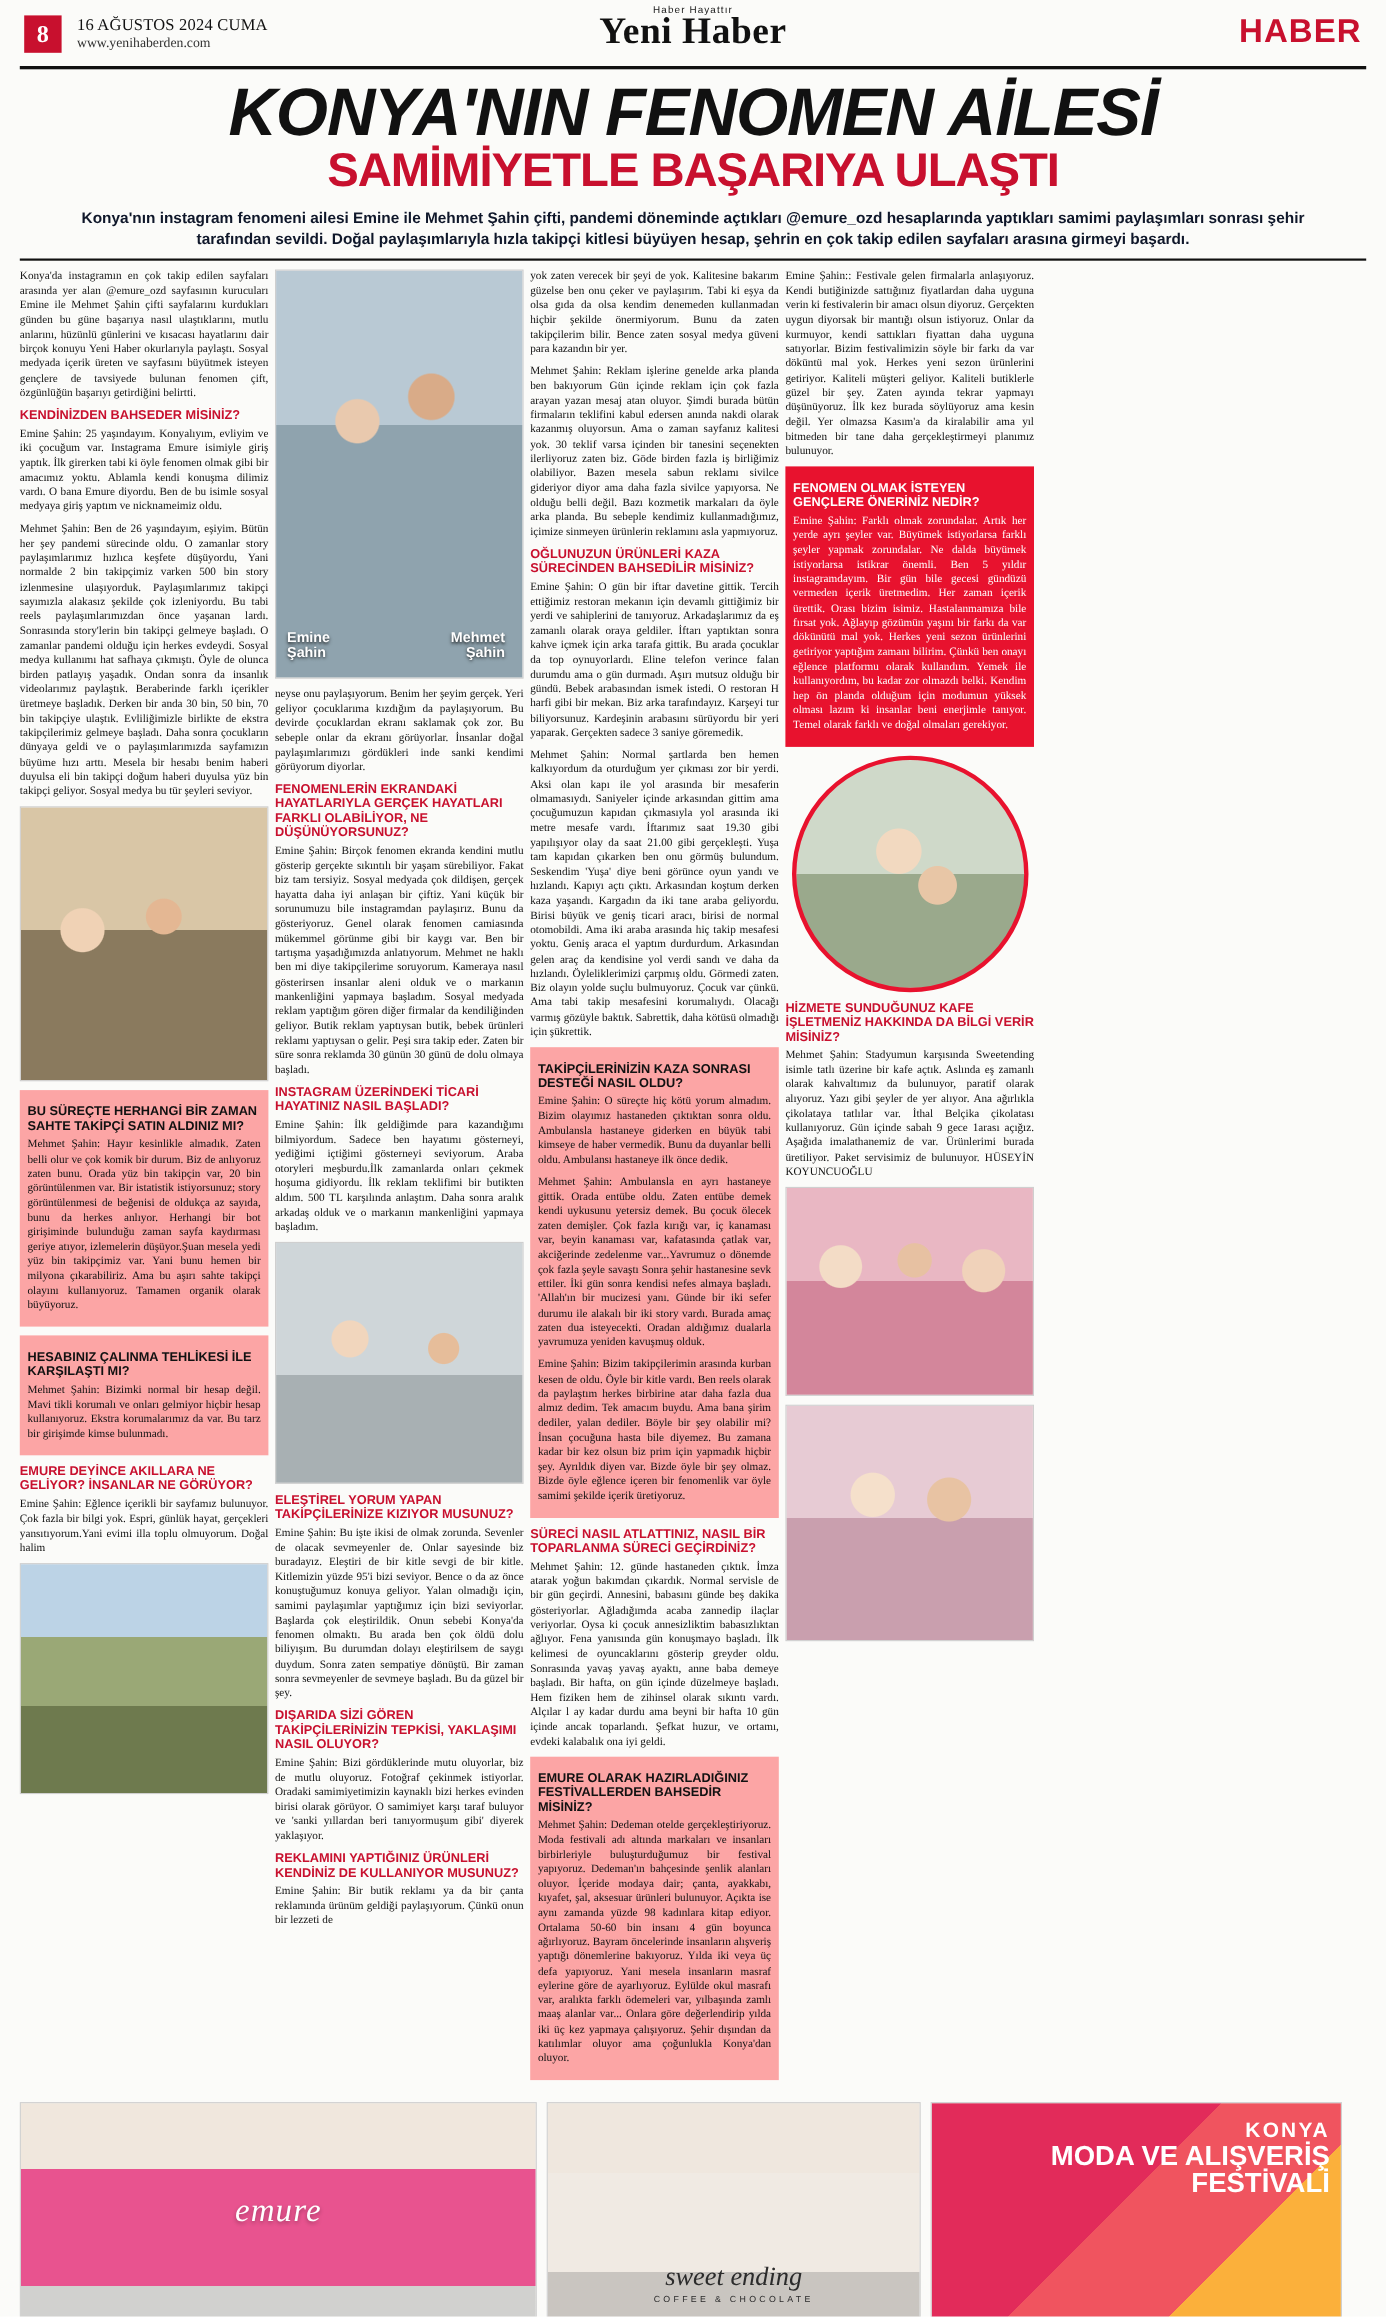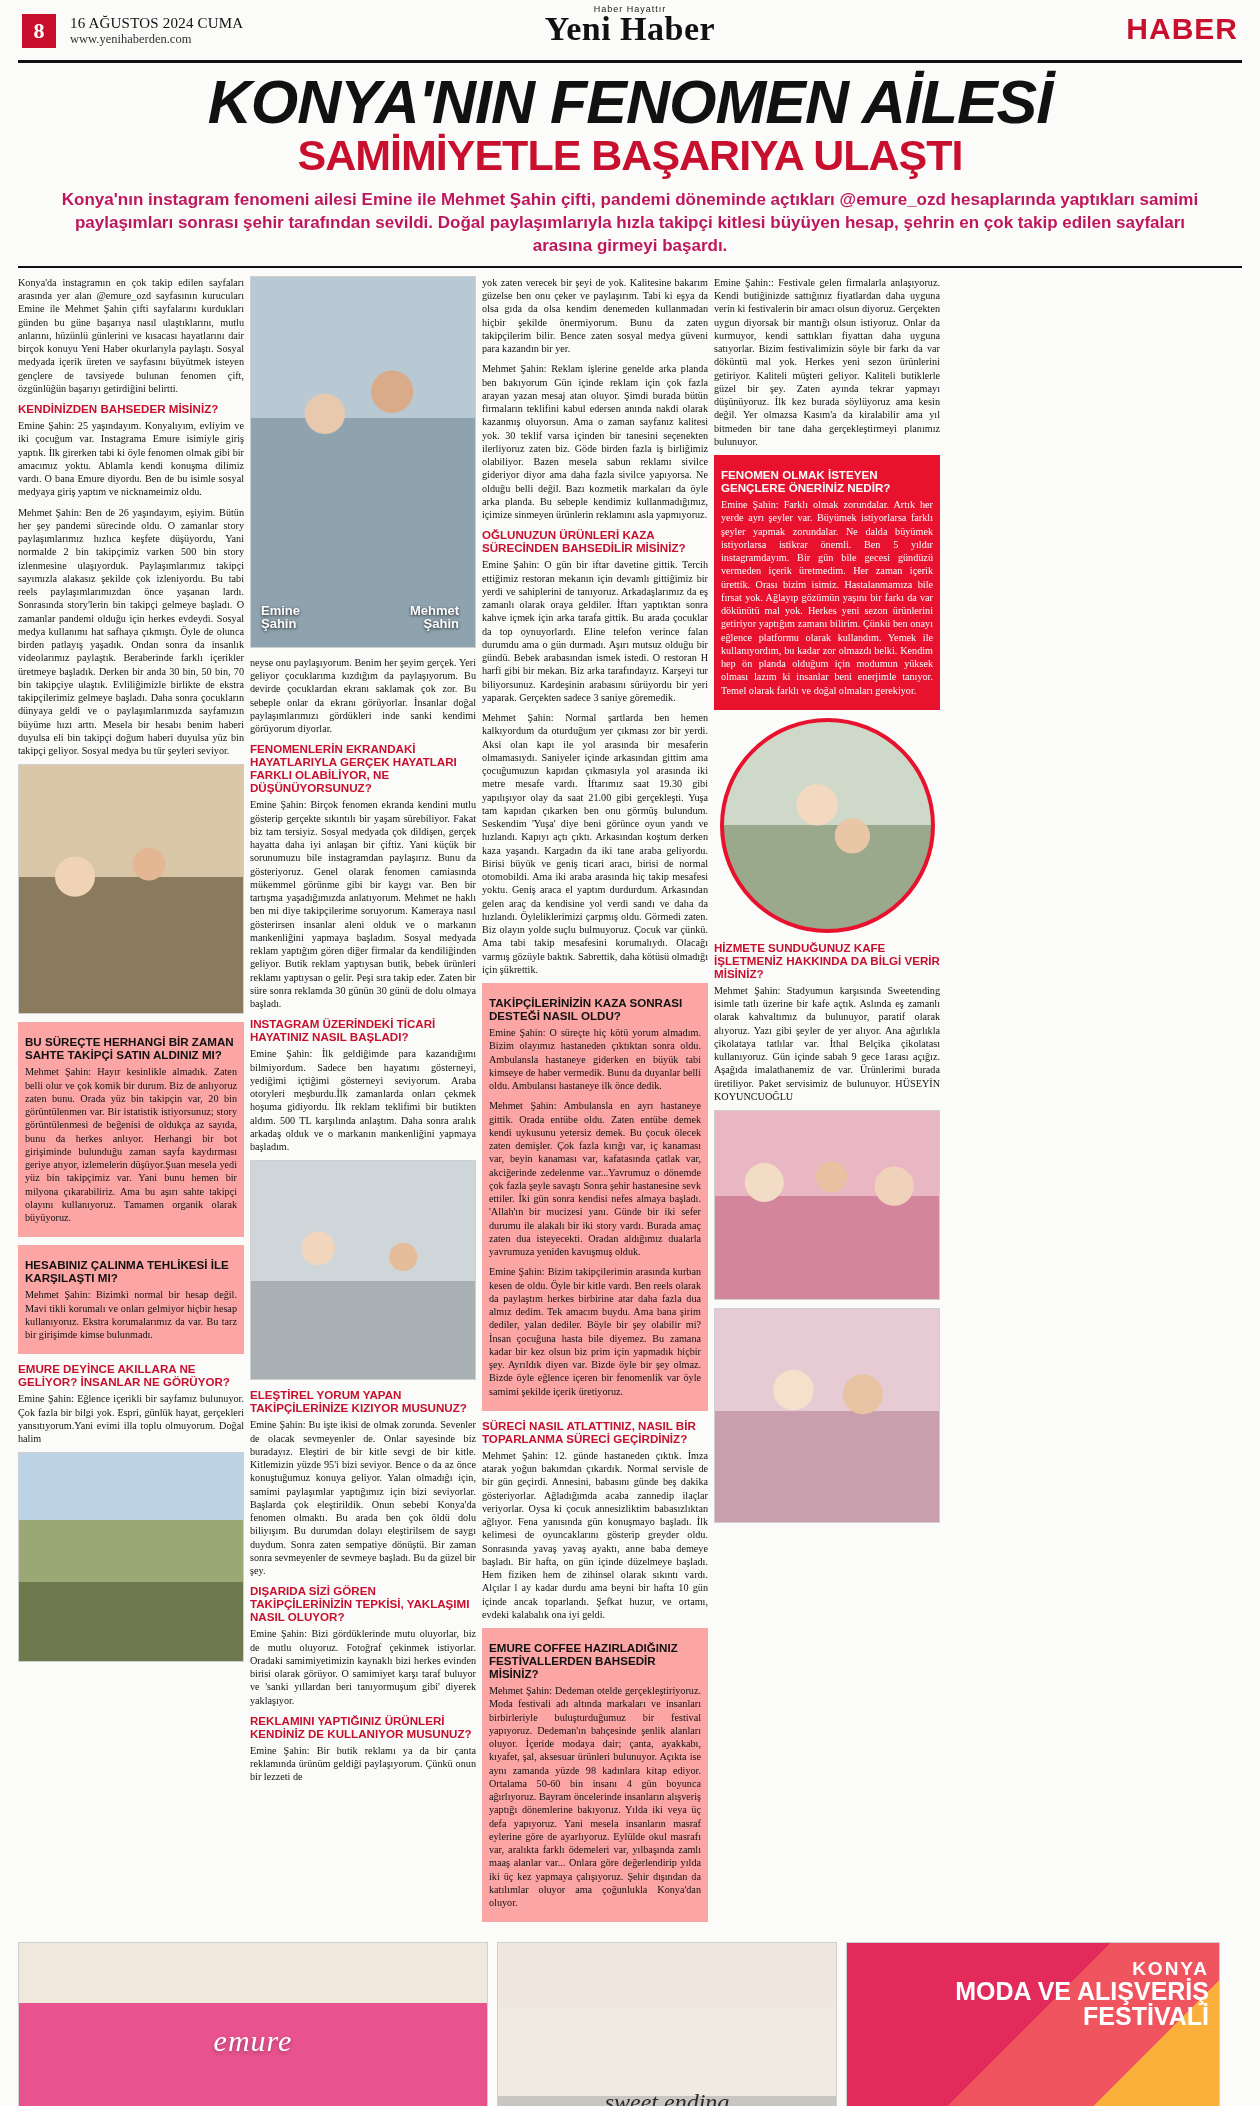--- a/index.html
+++ b/index.html
@@ -62,22 +62,22 @@
   }
   .headline2 {
     font-family:"Liberation Sans", sans-serif;
     font-weight:bold; font-size:43px; line-height:1;
     letter-spacing:-1px; color:#c8102e; text-align:center;
     margin-top:2px; white-space:nowrap;
   }
   .spot {
     margin:12px 26px 8px 26px;
     font-family:"Liberation Sans", sans-serif;
-    font-size:17px; line-height:1.35; font-weight:bold; text-align:center;
-    color:#be185d;
+    font-size:14px; line-height:1.35; font-weight:bold; text-align:center;
+    color:#0f172a;
   }
   .rule2 { height:2px; background:#111; margin:2px 18px 8px 18px; }
 
   
   .cols {
     display:flex; gap:6px;
     padding:0 18px 12px 18px;
     align-items:flex-start;
   }
   .col { width:302px; }
@@ -269,21 +269,21 @@
         <div class="qhead">TAKİPÇİLERİNİZİN KAZA SONRASI DESTEĞİ NASIL OLDU?</div>
         <p class="ans">Emine Şahin: O süreçte hiç kötü yorum almadım. Bizim olayımız hastaneden çıktıktan sonra oldu. Ambulansla hastaneye giderken en büyük tabi kimseye de haber vermedik. Bunu da duyanlar belli oldu. Ambulansı hastaneye ilk önce dedik.</p>
         <p class="ans">Mehmet Şahin: Ambulansla en ayrı hastaneye gittik. Orada entübe oldu. Zaten entübe demek kendi uykusunu yetersiz demek. Bu çocuk ölecek zaten demişler. Çok fazla kırığı var, iç kanaması var, beyin kanaması var, kafatasında çatlak var, akciğerinde zedelenme var...Yavrumuz o dönemde çok fazla şeyle savaştı Sonra şehir hastanesine sevk ettiler. İki gün sonra kendisi nefes almaya başladı. 'Allah'ın bir mucizesi yanı. Günde bir iki sefer durumu ile alakalı bir iki story vardı. Burada amaç zaten dua isteyecekti. Oradan aldığımız dualarla yavrumuza yeniden kavuşmuş olduk.</p>
         <p class="ans">Emine Şahin: Bizim takipçilerimin arasında kurban kesen de oldu. Öyle bir kitle vardı. Ben reels olarak da paylaştım herkes birbirine atar daha fazla dua almız dedim. Tek amacım buydu. Ama bana şirim dediler, yalan dediler. Böyle bir şey olabilir mi? İnsan çocuğuna hasta bile diyemez. Bu zamana kadar bir kez olsun biz prim için yapmadık hiçbir şey. Ayrıldık diyen var. Bizde öyle bir şey olmaz. Bizde öyle eğlence içeren bir fenomenlik var öyle samimi şekilde içerik üretiyoruz.</p>
       </div>
 
       <div class="qhead">SÜRECİ NASIL ATLATTINIZ, NASIL BİR TOPARLANMA SÜRECİ GEÇİRDİNİZ?</div>
       <p class="ans">Mehmet Şahin: 12. günde hastaneden çıktık. İmza atarak yoğun bakımdan çıkardık. Normal servisle de bir gün geçirdi. Annesini, babasını günde beş dakika gösteriyorlar. Ağladığımda acaba zannedip ilaçlar veriyorlar. Oysa ki çocuk annesizliktim babasızlıktan ağlıyor. Fena yanısında gün konuşmayo başladı. İlk kelimesi de oyuncaklarını gösterip greyder oldu. Sonrasında yavaş yavaş ayaktı, anne baba demeye başladı. Bir hafta, on gün içinde düzelmeye başladı. Hem fiziken hem de zihinsel olarak sıkıntı vardı. Alçılar l ay kadar durdu ama beyni bir hafta 10 gün içinde ancak toparlandı. Şefkat huzur, ve ortamı, evdeki kalabalık ona iyi geldi.</p>
 
       <div class="yellowbox">
-        <div class="qhead">EMURE COFFEE HAZIRLADIĞINIZ FESTİVALLERDEN BAHSEDİR MİSİNİZ?</div>
+        <div class="qhead">EMURE OLARAK HAZIRLADIĞINIZ FESTİVALLERDEN BAHSEDİR MİSİNİZ?</div>
         <p class="ans">Mehmet Şahin: Dedeman otelde gerçekleştiriyoruz. Moda festivali adı altında markaları ve insanları birbirleriyle buluşturduğumuz bir festival yapıyoruz. Dedeman'ın bahçesinde şenlik alanları oluyor. İçeride modaya dair; çanta, ayakkabı, kıyafet, şal, aksesuar ürünleri bulunuyor. Açıkta ise aynı zamanda yüzde 98 kadınlara kitap ediyor. Ortalama 50-60 bin insanı 4 gün boyunca ağırlıyoruz. Bayram öncelerinde insanların alışveriş yaptığı dönemlerine bakıyoruz. Yılda iki veya üç defa yapıyoruz. Yani mesela insanların masraf eylerine göre de ayarlıyoruz. Eylülde okul masrafı var, aralıkta farklı ödemeleri var, yılbaşında zamlı maaş alanlar var... Onlara göre değerlendirip yılda iki üç kez yapmaya çalışıyoruz. Şehir dışından da katılımlar oluyor ama çoğunlukla Konya'dan oluyor.</p>
       </div>
     </div>
 
     <div class="col c4">
       <p class="ans">Emine Şahin:: Festivale gelen firmalarla anlaşıyoruz. Kendi butiğinizde sattığınız fiyatlardan daha uyguna verin ki festivalerin bir amacı olsun diyoruz. Gerçekten uygun diyorsak bir mantığı olsun istiyoruz. Onlar da kurmuyor, kendi sattıkları fiyattan daha uyguna satıyorlar. Bizim festivalimizin söyle bir farkı da var döküntü mal yok. Herkes yeni sezon ürünlerini getiriyor. Kaliteli müşteri geliyor. Kaliteli butiklerle güzel bir şey. Zaten ayında tekrar yapmayı düşünüyoruz. İlk kez burada söylüyoruz ama kesin değil. Yer olmazsa Kasım'a da kiralabilir ama yıl bitmeden bir tane daha gerçekleştirmeyi planımız bulunuyor.</p>
 
       <div class="redbox">
         <div class="qhead">FENOMEN OLMAK İSTEYEN GENÇLERE ÖNERİNİZ NEDİR?</div>
         <p class="ans">Emine Şahin: Farklı olmak zorundalar. Artık her yerde ayrı şeyler var. Büyümek istiyorlarsa farklı şeyler yapmak zorundalar. Ne dalda büyümek istiyorlarsa istikrar önemli. Ben 5 yıldır instagramdayım. Bir gün bile gecesi gündüzü vermeden içerik üretmedim. Her zaman içerik ürettik. Orası bizim isimiz. Hastalanmamıza bile fırsat yok. Ağlayıp gözümün yaşını bir farkı da var dökünütü mal yok. Herkes yeni sezon ürünlerini getiriyor yaptığım zamanı bilirim. Çünkü ben onayı eğlence platformu olarak kullandım. Yemek ile kullanıyordım, bu kadar zor olmazdı belki. Kendim hep ön planda olduğum için modumun yüksek olması lazım ki insanlar beni enerjimle tanıyor. Temel olarak farklı ve doğal olmaları gerekiyor.</p>

